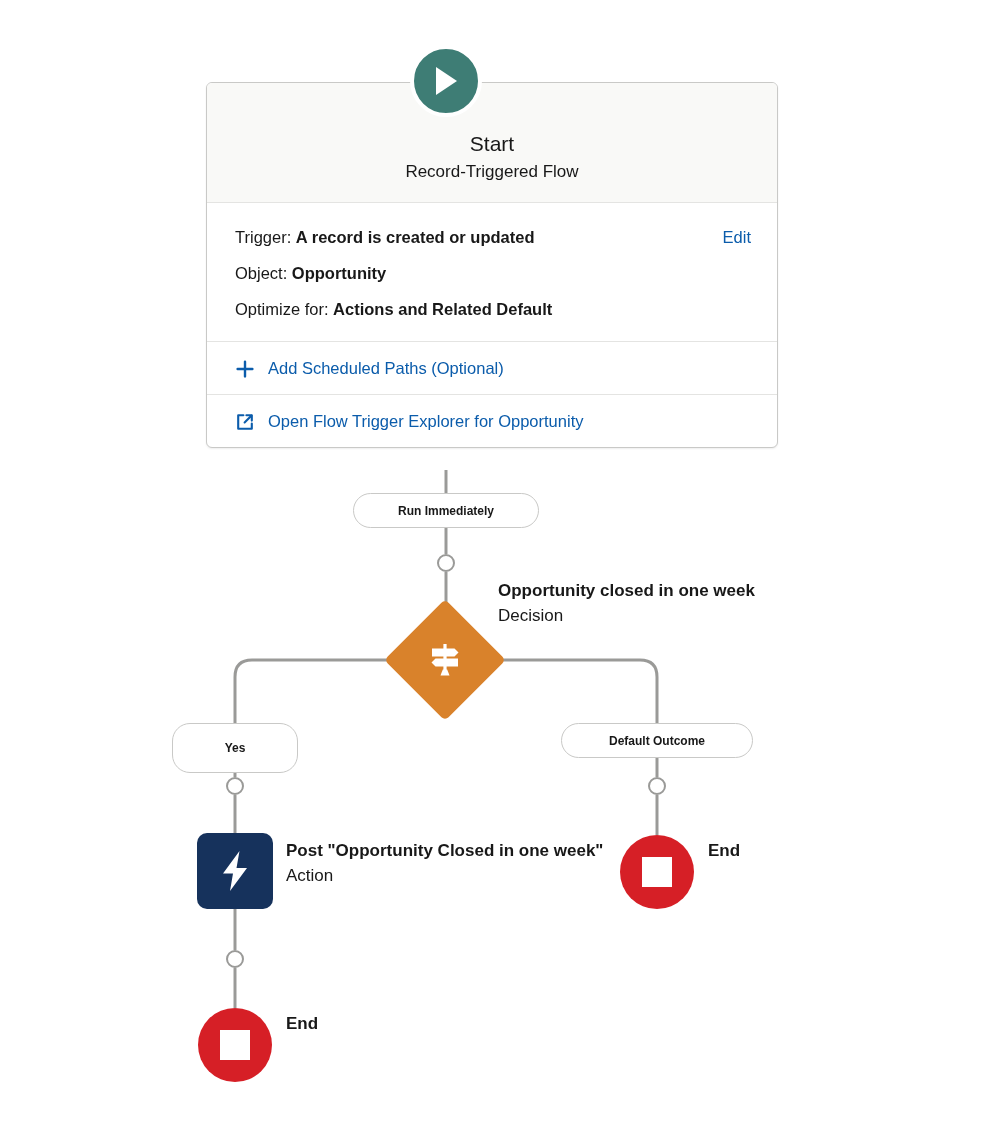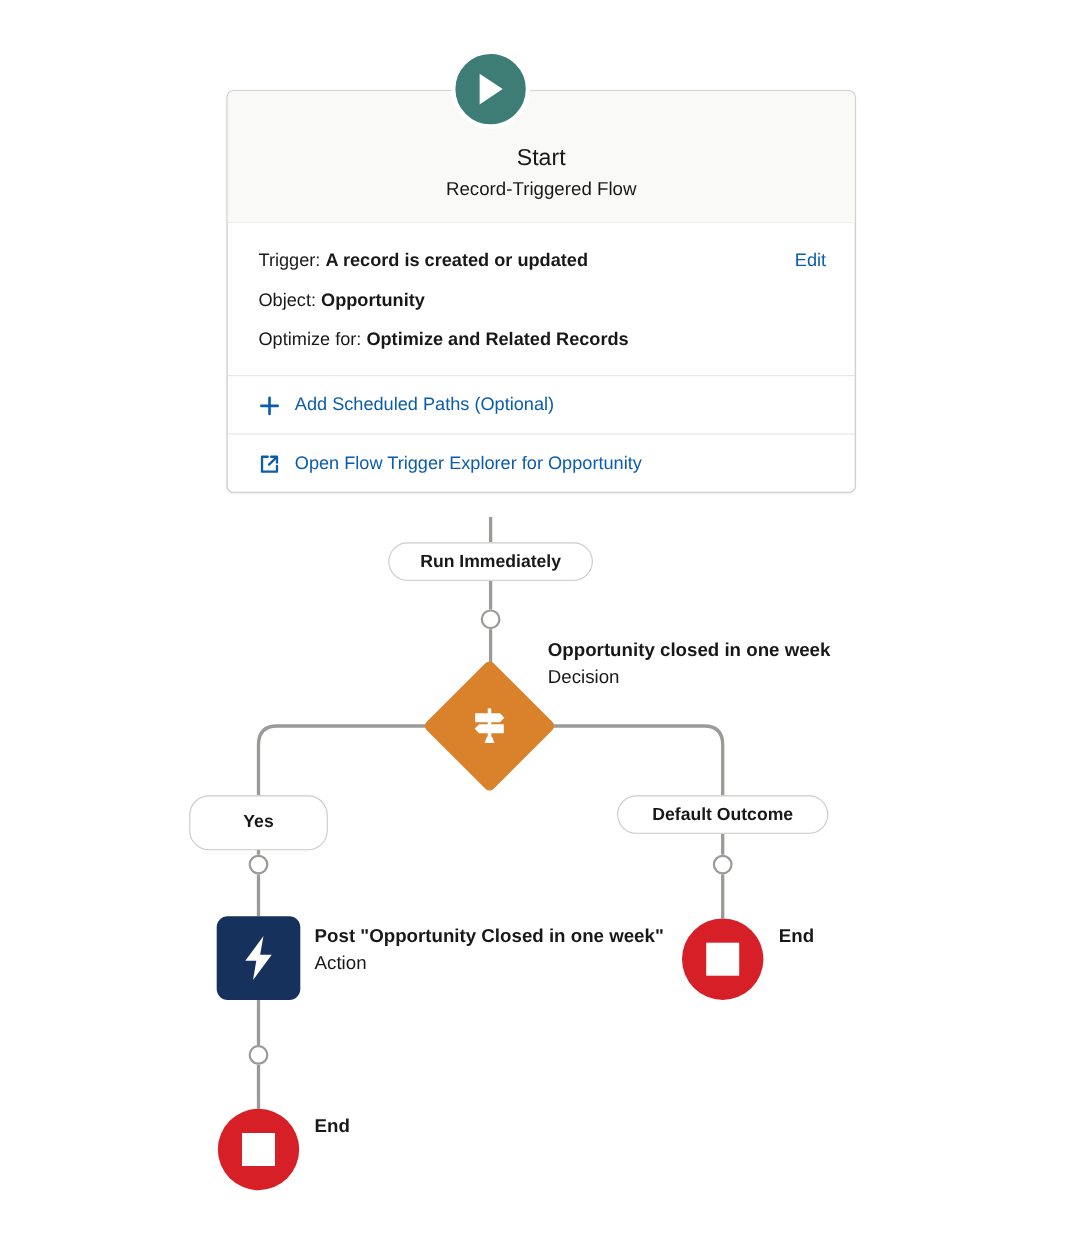--- a/index.html
+++ b/index.html
@@ -116,21 +116,21 @@
     justify-content: center;
     cursor: pointer;
   }
 
   
   .pill {
     position: absolute;
     background: #ffffff;
     border: 1px solid #c9c9c7;
     border-radius: 18px;
-    font-size: 16px;
+    font-size: 12px;
     font-weight: 700;
     color: #181818;
     display: flex;
     align-items: center;
     justify-content: center;
     box-sizing: border-box;
     cursor: pointer;
     white-space: nowrap;
   }
 
@@ -249,21 +249,21 @@
       <div class="detail-row">
         <span class="lbl">Trigger: </span>
         <span class="val">A record is created or updated</span>
       </div>
       <div class="detail-row">
         <span class="lbl">Object: </span>
         <span class="val">Opportunity</span>
       </div>
       <div class="detail-row">
         <span class="lbl">Optimize for: </span>
-        <span class="val">Optimize and Related Records</span>
+        <span class="val">Actions and Related Default</span>
       </div>
     </div>
 
     <div class="card-sep"></div>
 
     <div class="card-action">
       <span class="ico">
         <svg width="18" height="18" viewBox="0 0 18 18">
           <path d="M9 1.6 V16.4 M1.6 9 H16.4" stroke="#0b5cab" stroke-width="2.4" stroke-linecap="round"></path>
         </svg>

